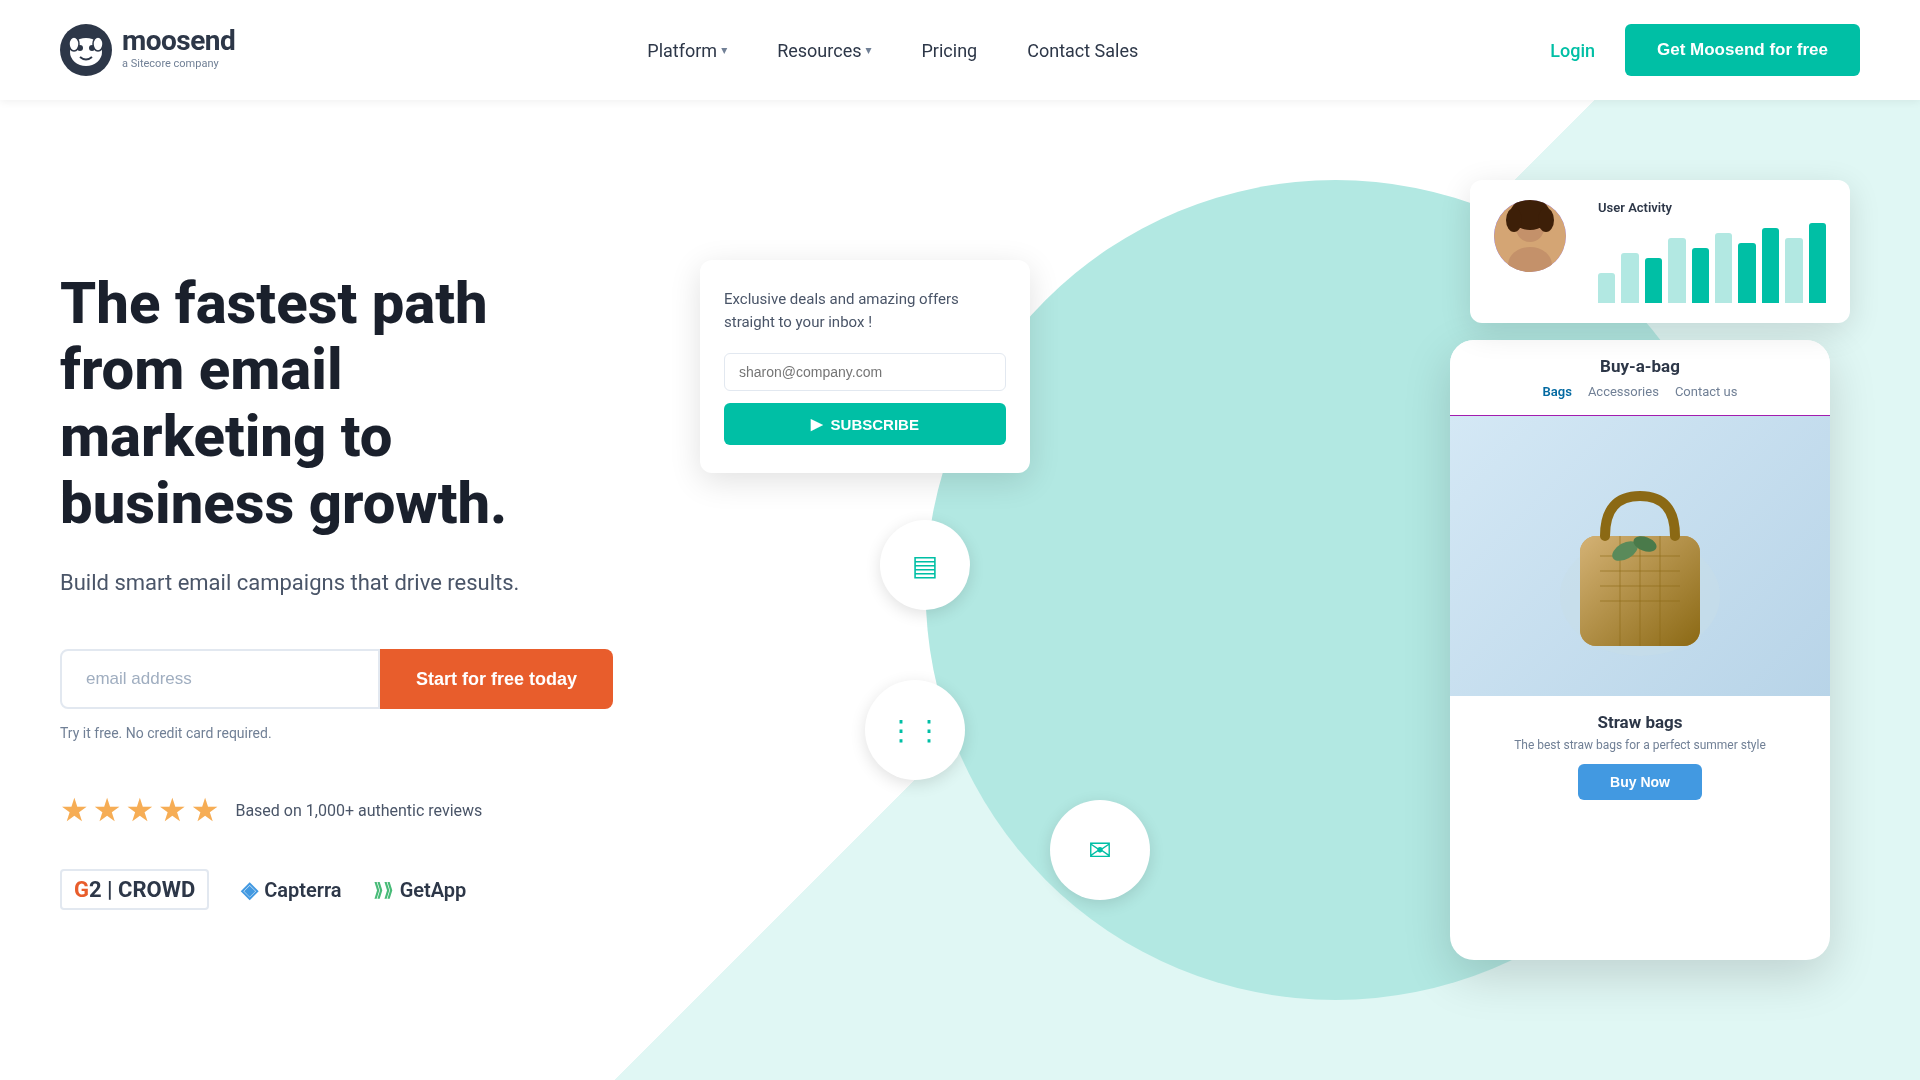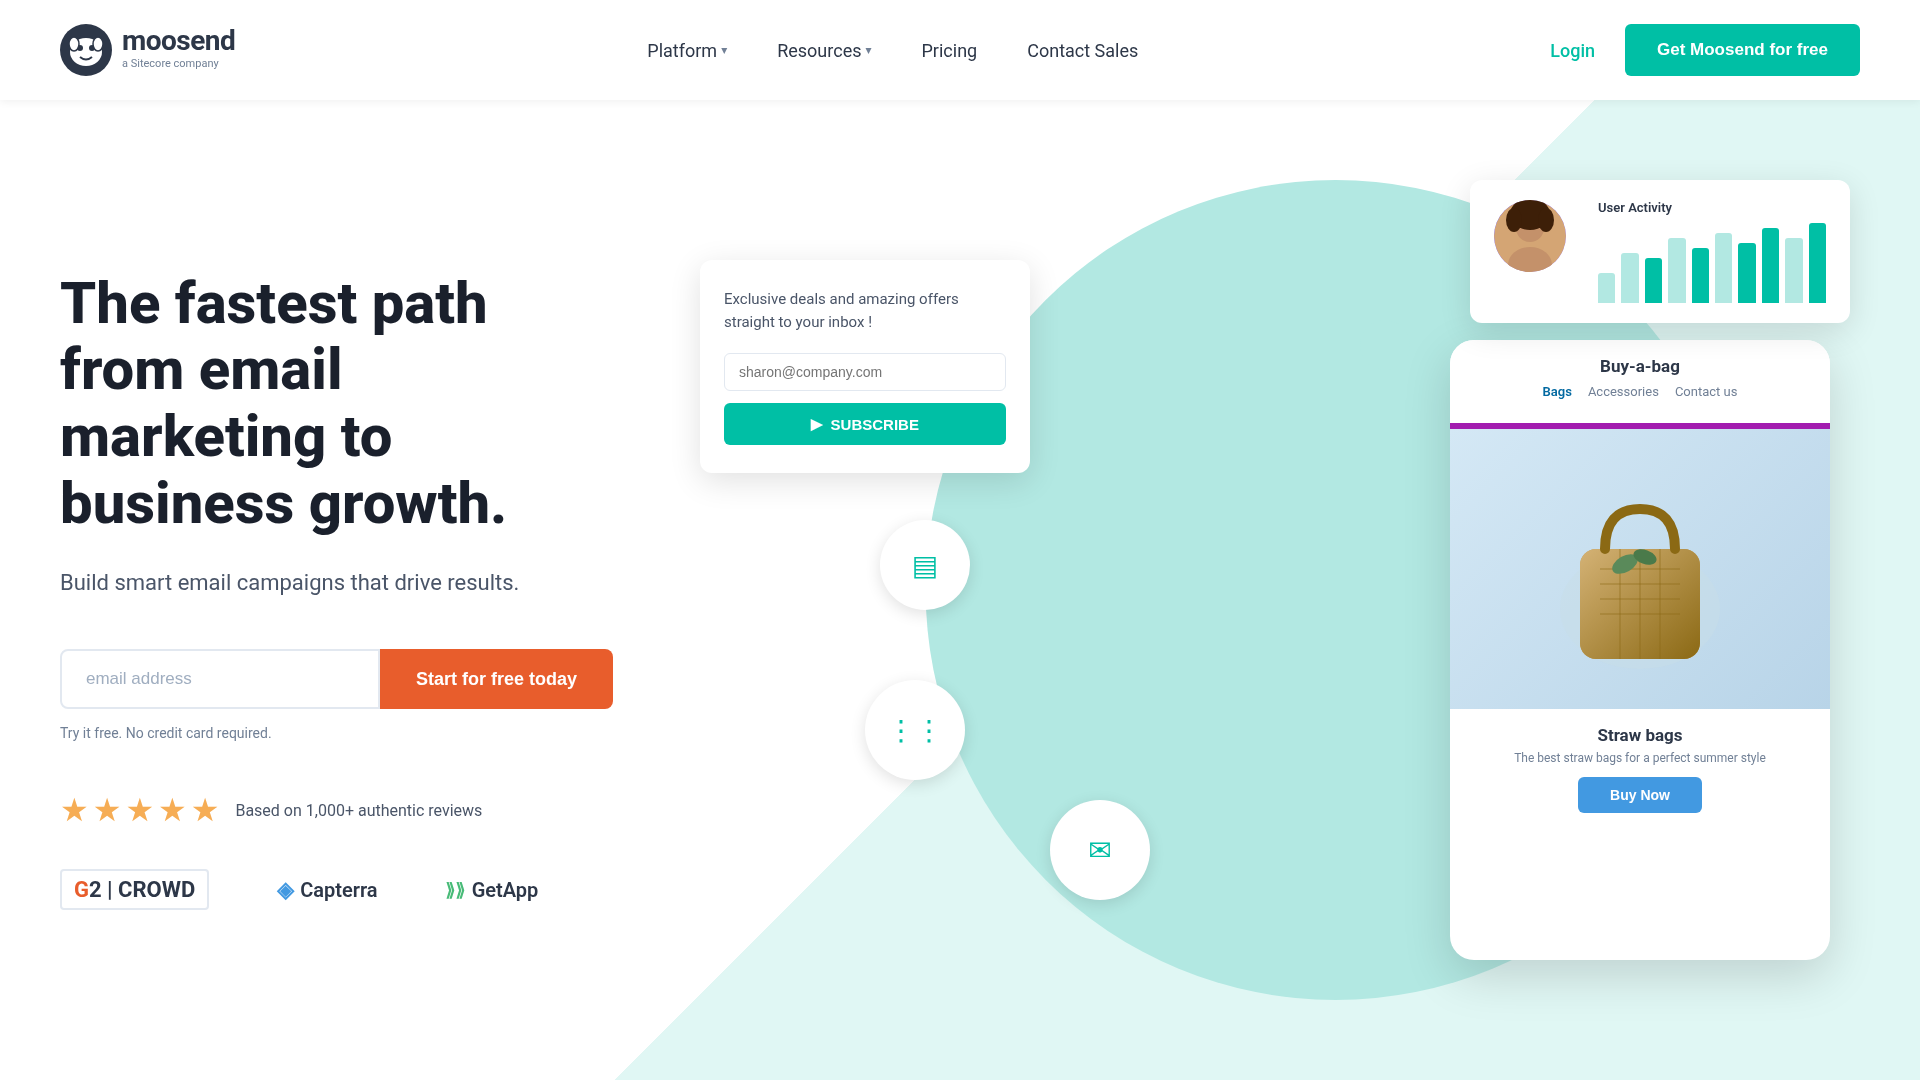--- a/index.html
+++ b/index.html
@@ -57,21 +57,21 @@
     }
     .hero-disclaimer { font-size: 14px; color: #718096; margin-bottom: 50px; }
 
     
     .hero-reviews { display: flex; align-items: center; gap: 16px; margin-bottom: 40px; }
     .stars { display: flex; gap: 4px; }
     .star { color: #f6ad55; font-size: 32px; }
     .review-text { font-size: 16px; color: #4a5568; }
 
     
-    .hero-logos { display: flex; align-items: center; gap: 68px; }
+    .hero-logos { display: flex; align-items: center; gap: 32px; }
     .logo-item { display: flex; align-items: center; gap: 8px; }
     .logo-g2 { font-size: 22px; font-weight: 700; color: #2d3748; border: 2px solid #e2e8f0; padding: 6px 12px; border-radius: 4px; }
     .logo-g2 span { color: #e85d2c; }
     .logo-capterra { font-size: 20px; font-weight: 600; color: #2d3748; display: flex; align-items: center; gap: 6px; }
     .logo-capterra-icon { color: #4299e1; font-size: 22px; }
     .logo-getapp { font-size: 20px; font-weight: 600; color: #2d3748; display: flex; align-items: center; gap: 6px; }
     .logo-getapp-icon { color: #48bb78; font-size: 18px; }
 
     
     .hero-right {
@@ -141,23 +141,23 @@
       position: absolute;
       right: 30px; top: 200px;
       width: 380px; height: 620px;
       background: #fff;
       border-radius: 24px;
       box-shadow: 0 16px 48px rgba(0,0,0,0.15);
       overflow: hidden;
       z-index: 4;
     }
     .phone-header {
-      background: #fff; padding: 16px 20px 16px;
+      background: #fff; padding: 16px 20px 8px;
       text-align: center;
-      border-bottom: 6px solid #a21caf;
+      border-bottom: 1px solid #a21caf;
     }
     .phone-header-title { font-size: 17px; font-weight: 700; color: #2d3748; }
     .phone-nav { display: flex; gap: 16px; justify-content: center; padding: 8px 0; }
     .phone-nav-item { font-size: 13px; color: #718096; }
     .phone-nav-item.active { color: #0369a1; font-weight: 600; }
     .phone-product-area { padding: 0; }
     .phone-product-img {
       width: 100%; height: 280px;
       background: linear-gradient(135deg, #d4e8f5 0%, #b8d4e8 100%);
       display: flex; align-items: center; justify-content: center;

